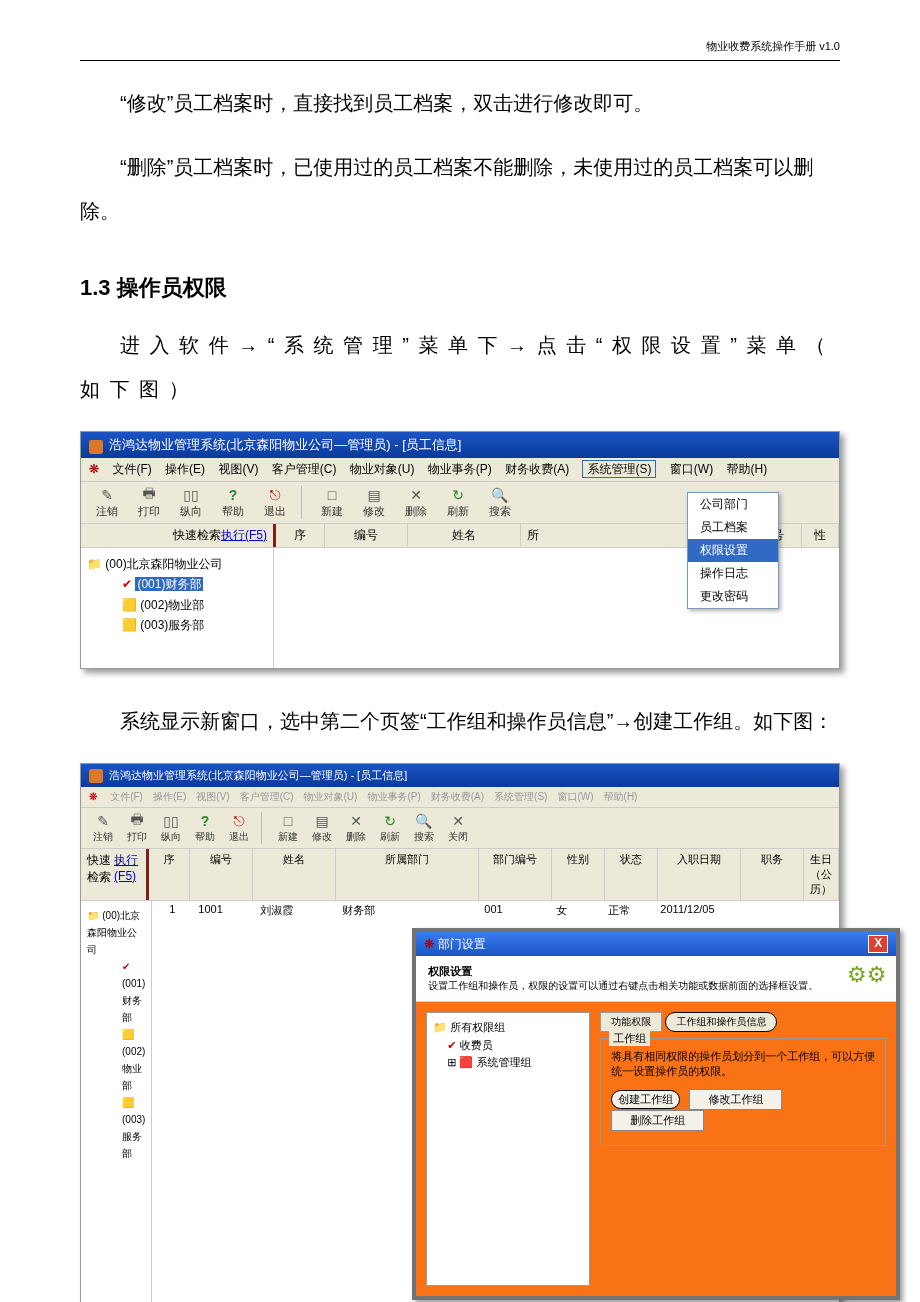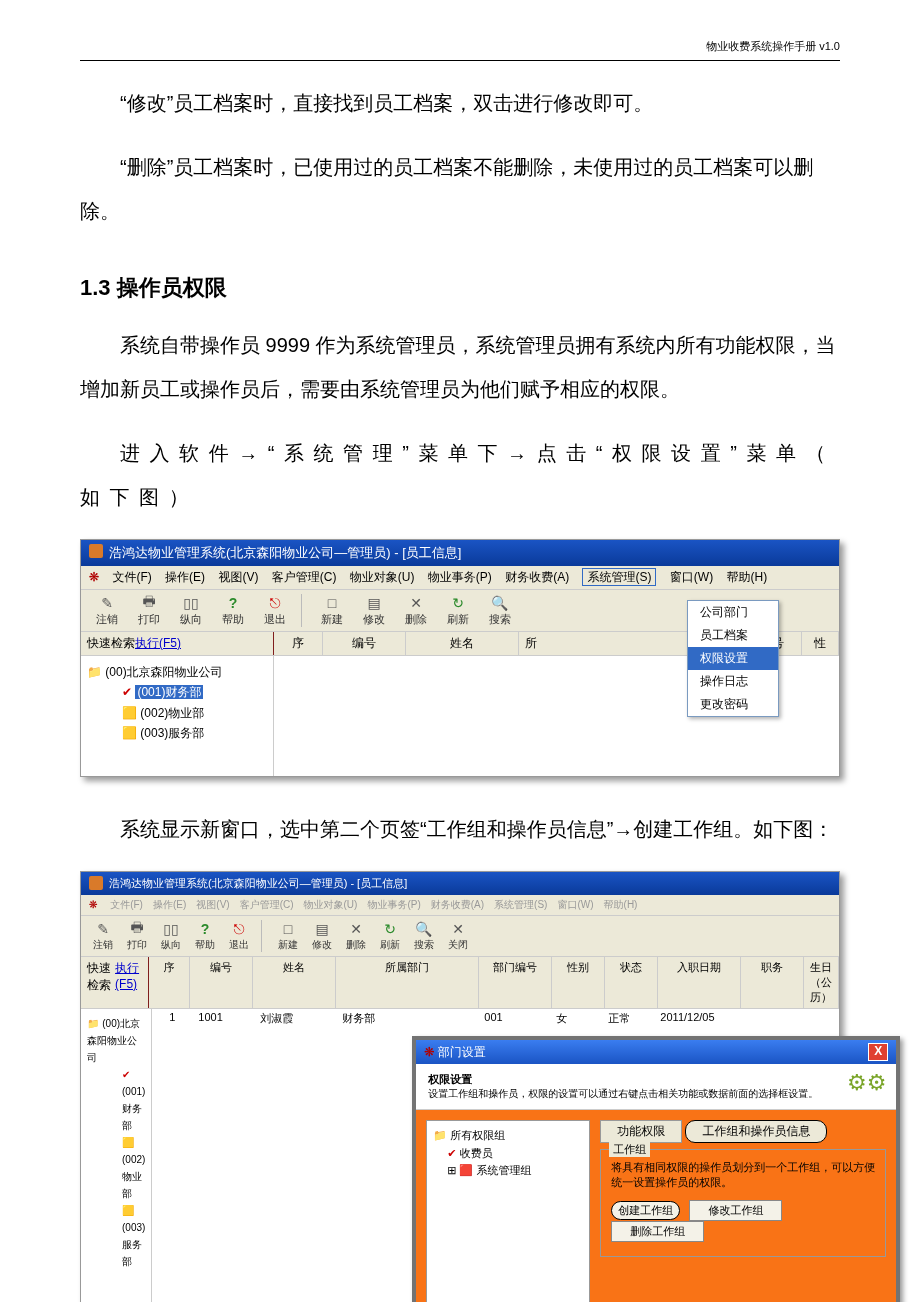--- a/index.html
+++ b/index.html
@@ -4,31 +4,31 @@
 <style>
   body{margin:0;background:#fff;font-family:"Microsoft YaHei","SimSun",Arial,sans-serif;color:#000;width:920px}
   .page{padding:60px 80px 40px 80px}
   .header-line{border-top:1.5px solid #000;margin-bottom:6px;position:relative}
   .header-txt{position:absolute;right:0;top:-22px;font-size:11px}
   .para{font-size:20px;line-height:2.2;margin:20px 0;text-indent:2em}
   h2{font-size:22px;font-weight:bold;margin:40px 0 20px 0}
   .spaced{letter-spacing:2px}
   
   .shot{border:1px solid #999;box-shadow:4px 4px 6px rgba(0,0,0,.4);margin:10px 0 30px 0;background:#fff;font-size:12px}
-  .titlebar{background:linear-gradient(#1a54c4,#0a3a9a);color:#fff;padding:4px 8px;font-size:13px;display:flex;align-items:flex-start;gap:6px}
+  .titlebar{background:linear-gradient(#1a54c4,#0a3a9a);color:#fff;padding:4px 8px;font-size:13px;display:flex;align-items:flex-end;gap:6px}
   .titlebar .ico{width:14px;height:14px;background:#d97a2a;border-radius:2px}
   .menubar{background:#ece9d8;padding:3px 8px;font-size:12px;border-bottom:1px solid #ccc}
   .menubar span{margin-right:10px}
   .mred{color:#b00000;font-weight:bold}
   .toolbar{background:#ece9d8;padding:4px 6px;display:flex;gap:2px;border-bottom:1px solid #ccc}
   .tbtn{display:flex;flex-direction:column;align-items:center;width:40px;font-size:11px;color:#333}
   .tbtn .i{width:20px;height:18px;display:flex;align-items:center;justify-content:center;font-size:14px;color:#555}
   .tsep{width:4px;border-left:1px solid #bbb;margin:0 4px}
   .toolrow2{background:#ece9d8;display:flex;border-bottom:1px solid #ccc}
-  .qsearch{width:180px;padding:3px 6px;display:flex;justify-content:flex-start;font-size:12px;border-right:1px solid #7f1d1d}
+  .qsearch{width:180px;padding:3px 6px;display:flex;justify-content:flex-end;font-size:12px;border-right:3px solid #7f1d1d}
   .qsearch a{color:#0000cc;text-decoration:underline}
   .thead{display:flex;flex:1}
   .th{border-right:1px solid #ccc;padding:3px 6px;background:#ece9d8;font-size:12px;text-align:center}
   .body1{display:flex;min-height:120px;position:relative}
   .tree{width:180px;border-right:1px solid #ccc;padding:6px;font-size:12px;line-height:1.7}
   .tree .root::before{content:"📁 ";}
   .tree .sel{background:#316ac5;color:#fff;padding:0 2px}
   .tree .item{margin-left:35px}
   .tree .yf::before{content:"🟨 "}
   .tree .rf::before{content:"✔ ";color:#c00}
@@ -43,42 +43,41 @@
   .datarow .c{padding:2px 6px}
   .dlg{position:relative;margin:8px 0 0 260px;width:480px;border:4px solid #737373;background:#f97316;box-shadow:3px 3px 5px rgba(0,0,0,.4)}
   .dlg .dtitle{background:linear-gradient(#3a7df0,#1a54c4);color:#fff;padding:3px 8px;font-size:12px;display:flex;justify-content:space-between;align-items:center}
   .dlg .dtitle .x{background:#e04030;color:#fff;width:18px;height:16px;text-align:center;border:1px solid #fff;font-weight:bold;line-height:14px}
   .dhead{background:#fff;padding:8px 12px;border-bottom:1px solid #ccc;position:relative}
   .dhead .gear{position:absolute;right:10px;top:6px;font-size:22px;color:#7aa52a}
   .dbody{display:flex;padding:10px;gap:10px}
   .dtree{width:150px;background:#fff;border:1px solid #999;padding:6px;font-size:11px;line-height:1.6;min-height:260px}
   .dright{flex:1;font-size:11px}
   .tabbar{margin-bottom:6px}
-  .tab{display:inline-block;padding:2px 16px;border:1px solid #999;background:#ece9d8;font-size:12px}
+  .tab{display:inline-block;padding:2px 10px;border:1px solid #999;background:#ece9d8;font-size:10px}
   .tab.active{border:1.5px solid #000;border-radius:10px;background:#ece9d8}
   .fset{border:1px solid #999;padding:10px 10px 14px 10px;margin-bottom:12px;position:relative}
   .fset .lg{position:absolute;top:-8px;left:8px;background:#ece9d8;padding:0 4px;font-size:11px}
   .fbtns{margin-top:10px}
   .fbtn{display:inline-block;border:1px solid #888;background:#f4f2e8;padding:2px 18px;font-size:11px;margin-right:6px}
   .circ{border:1.5px solid #000;border-radius:10px;padding:1px 6px}
 </style>
 </head>
 <body>
 
 <div class="page">
   <div class="header-line">
       <span class="header-txt">物业收费系统操作手册 v1.0</span>
     </div>
 
   <p class="para">“修改”员工档案时，直接找到员工档案，双击进行修改即可。</p>
   <p class="para">“删除”员工档案时，已使用过的员工档案不能删除，未使用过的员工档案可以删除。</p>
 
   <h2>1.3 操作员权限</h2>
 
-  <p class="para" style="text-indent:2em">系统自带操作员 9999 作为系统管理员，系统管理员拥有系统内所有功能权限，当增加新员工或操作员后，需要由系统管理员为他们赋予相应的权限。</p>
   <p class="para spaced">进 入 软 件 → “ 系 统 管 理 ” 菜 单 下 → 点 击 “ 权 限 设 置 ” 菜 单 （ 如 下 图 ）</p>
 
   <div class="shot">
     <div class="titlebar">
       <span class="ico"></span>
       <span>浩鸿达物业管理系统(北京森阳物业公司—管理员) - [员工信息]</span>
     </div>
     <div class="menubar">
       <span class="mred">❊</span>
       <span>文件(F)</span>

